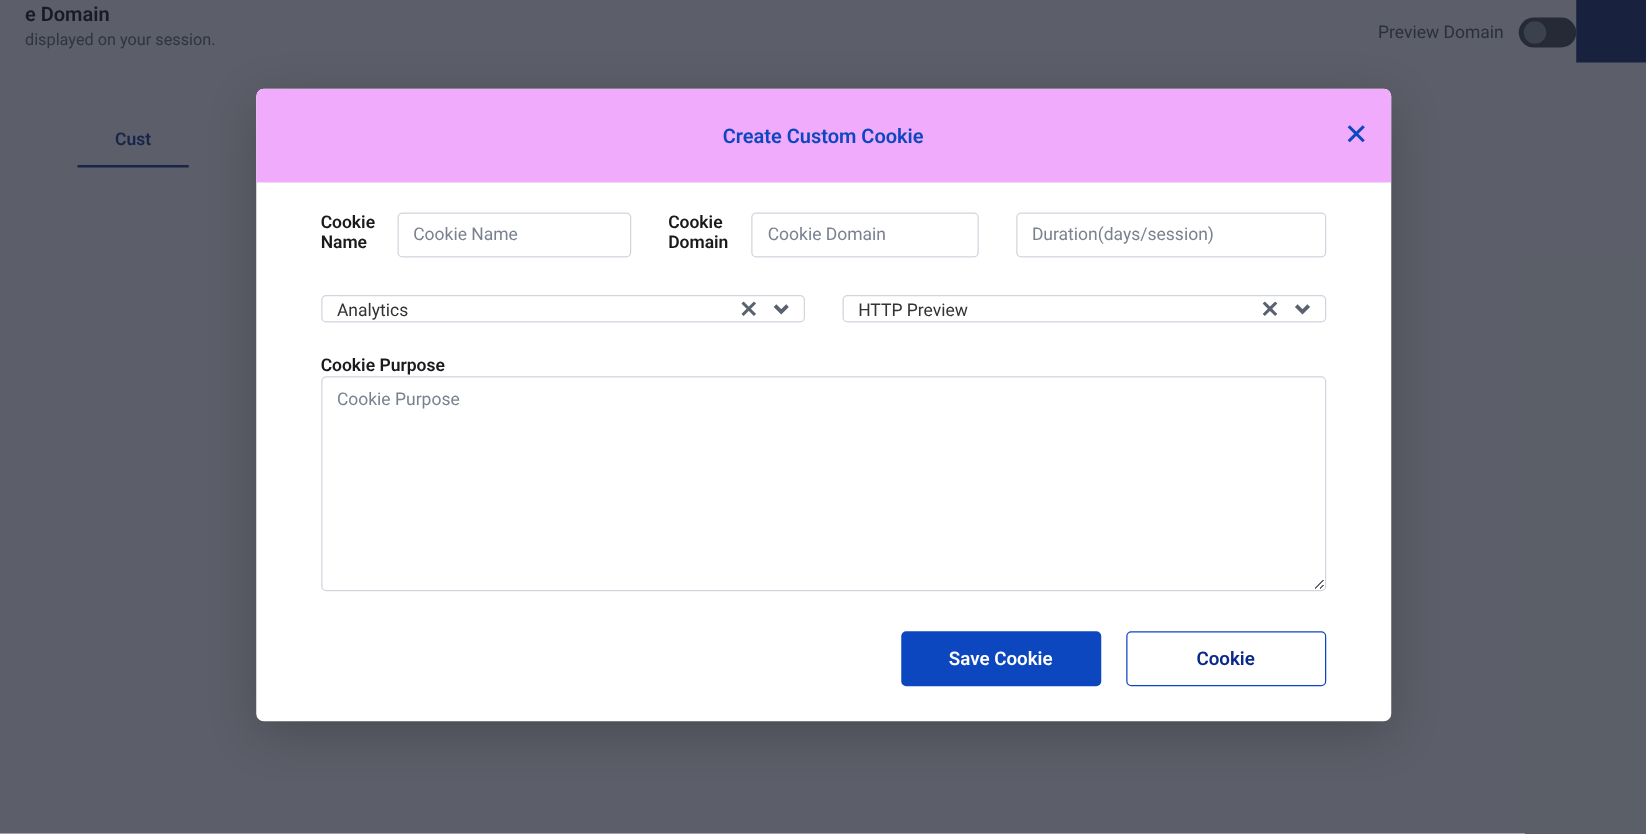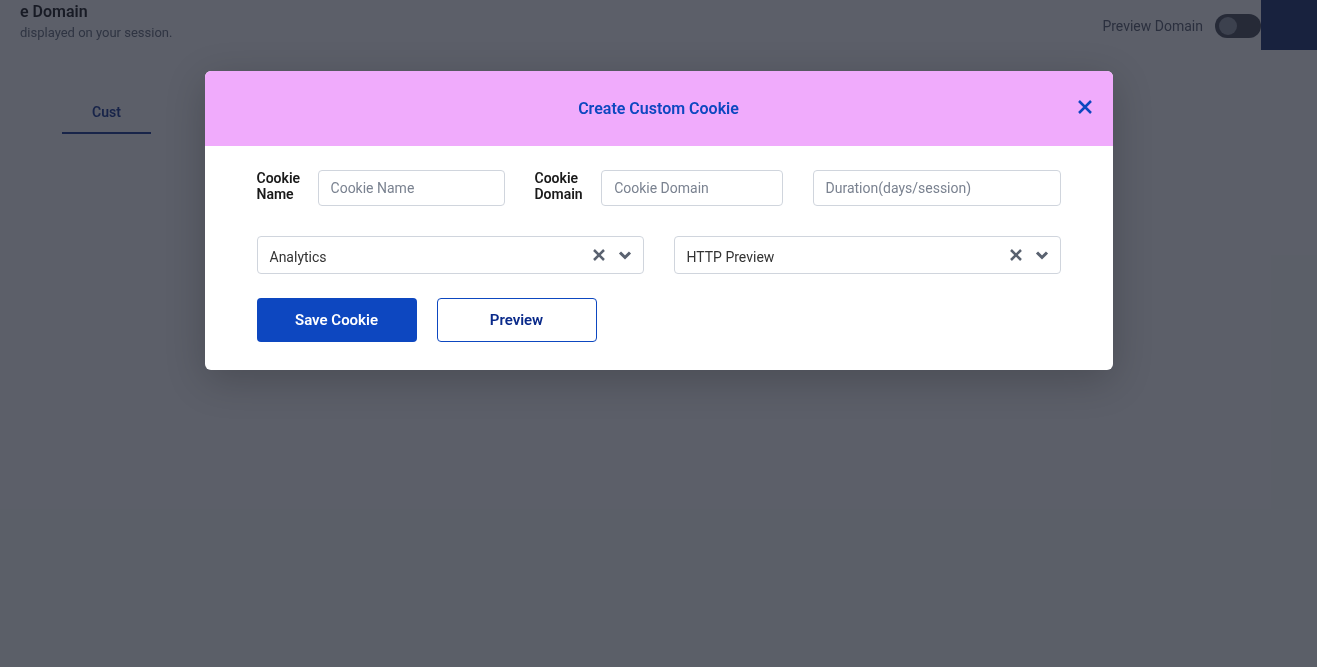--- a/index.html
+++ b/index.html
@@ -202,21 +202,21 @@
       margin-bottom: 24px;
     }
     
     .select-wrap {
       flex: 1;
       position: relative;
     }
     
     .select-box {
       width: 100%;
-      height: 38px;
+      height: 22px;
       padding: 4px 60px 0 12px;
       border: 1px solid #d0d5dd;
       border-radius: 4px;
       display: flex;
       align-items: center;
       font-size: 14px;
       color: #333;
       background: #fff;
       cursor: pointer;
     }
@@ -280,20 +280,21 @@
       resize: both;
       outline: none;
     }
     
     .form-textarea::placeholder {
       color: #7a8290;
     }
     
     .modal-footer {
       display: flex;
+      justify-content: flex-end;
       gap: 20px;
     }
     
     .btn {
       width: 160px;
       height: 44px;
       border-radius: 4px;
       font-size: 15px;
       font-weight: 600;
       cursor: pointer;
@@ -393,21 +394,25 @@
             </span>
             <span class="select-chev">
               <svg viewBox="0 0 14 14">
                   <path d="M2 4.5 L7 9.5 L12 4.5"></path>
                 </svg>
             </span>
           </div>
         </div>
       </div>
 
+      <div class="textarea-group">
+        <label class="form-label">Cookie Purpose</label>
+        <textarea class="form-textarea" placeholder="Cookie Purpose" style=""></textarea>
+      </div>
 
       <div class="modal-footer">
         <button class="btn btn-primary">Save Cookie</button>
-        <button class="btn btn-secondary">Preview</button>
+        <button class="btn btn-secondary">Cookie</button>
       </div>
 
     </div>
   </div>
 </div>
 
 </body></html>

